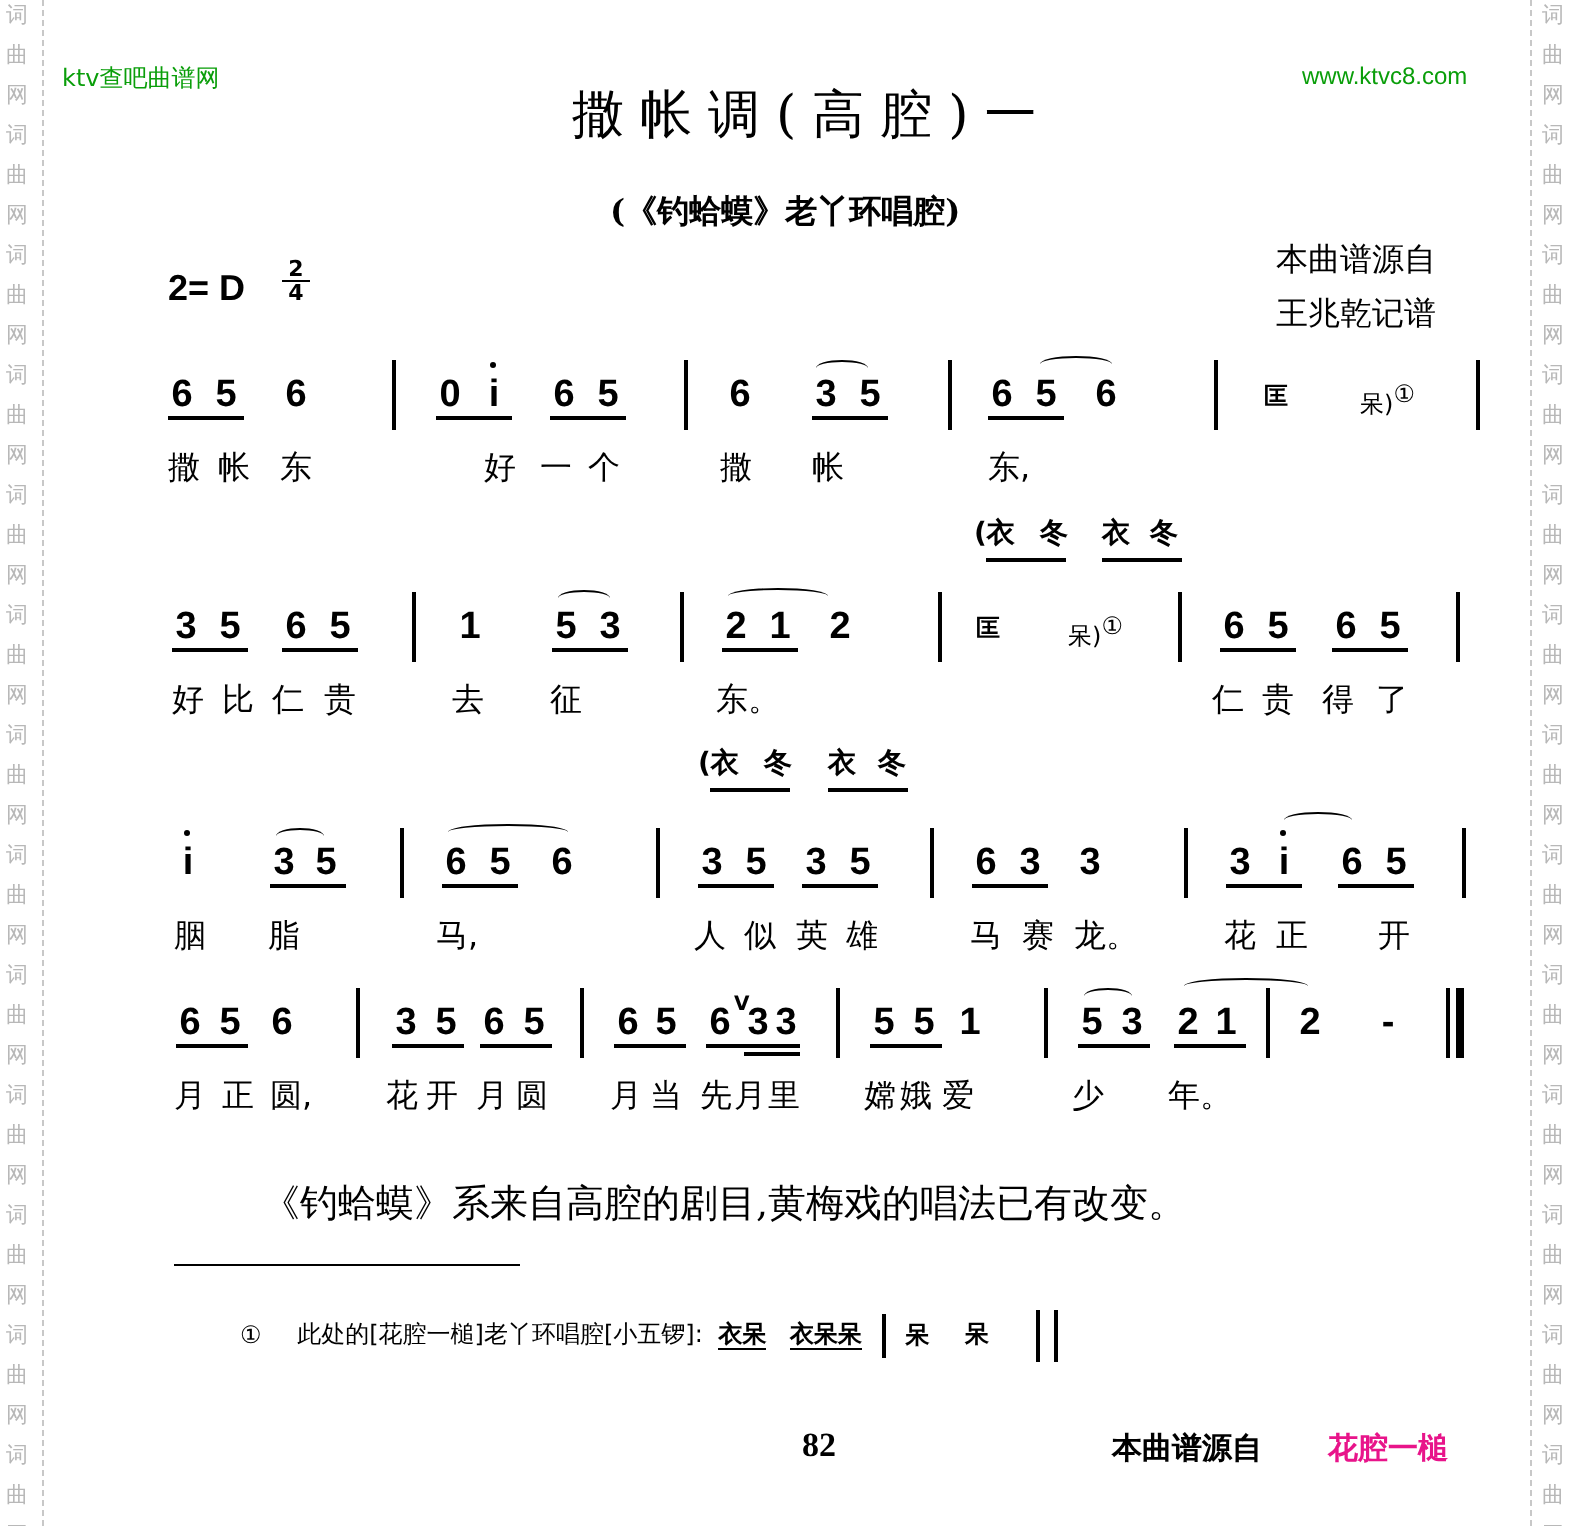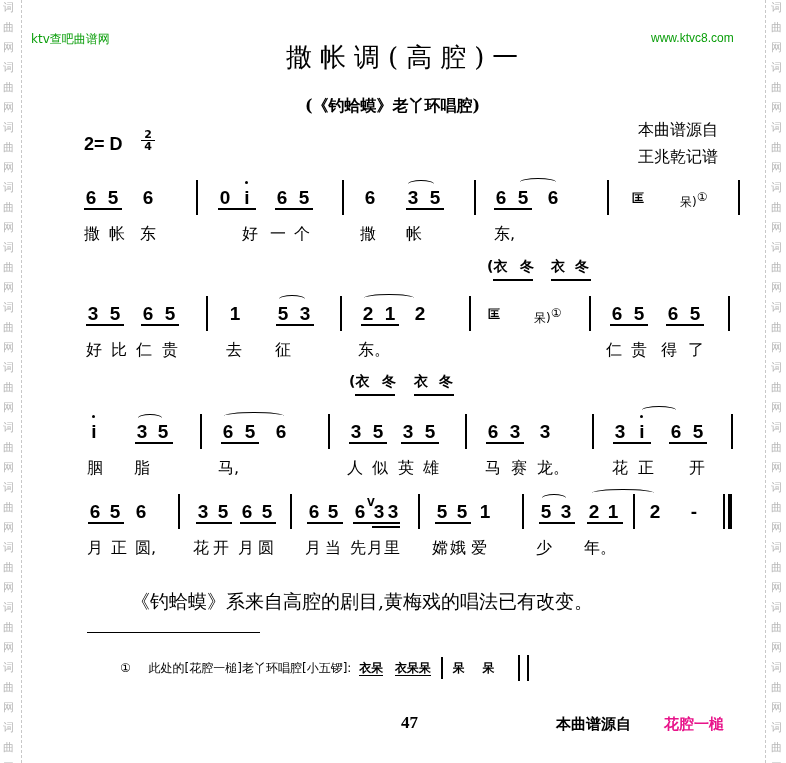--- a/index.html
+++ b/index.html
@@ -361,15 +361,15 @@
   <span style="margin-left:14px;">此处的[花腔一槌]老丫环唱腔[小五锣]:</span>
   <span style="margin-left:4px;font-weight:bold;border-bottom:1.5px solid #000;">衣呆</span>
   <span style="margin-left:8px;font-weight:bold;border-bottom:1.5px solid #000;">衣呆呆</span>
   <span style="display:inline-block;width:2px;height:22px;background:#000;vertical-align:middle;margin:0 6px;"></span>
   <span style="font-weight:bold;">呆</span>
   <span style="margin-left:14px;font-weight:bold;">呆</span>
   <span style="display:inline-block;width:2px;height:26px;background:#000;vertical-align:middle;margin-left:20px;"></span>
   <span style="display:inline-block;width:2px;height:26px;background:#000;vertical-align:middle;margin-left:3px;"></span>
 </div>
 
-<div class="page-num">47</div>
+<div class="page-num">82</div>
 <div class="source-label">本曲谱源自</div>
 <div class="source-name">花腔一槌</div>
 
 </body></html>

